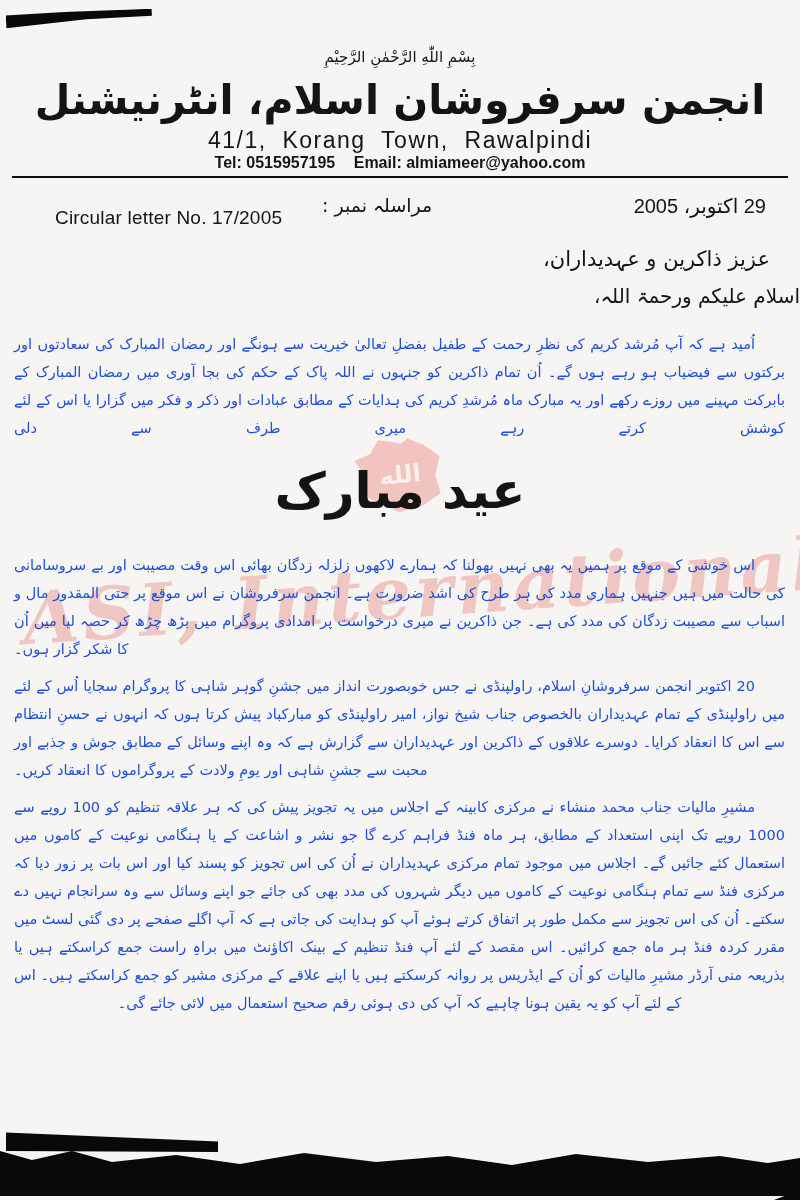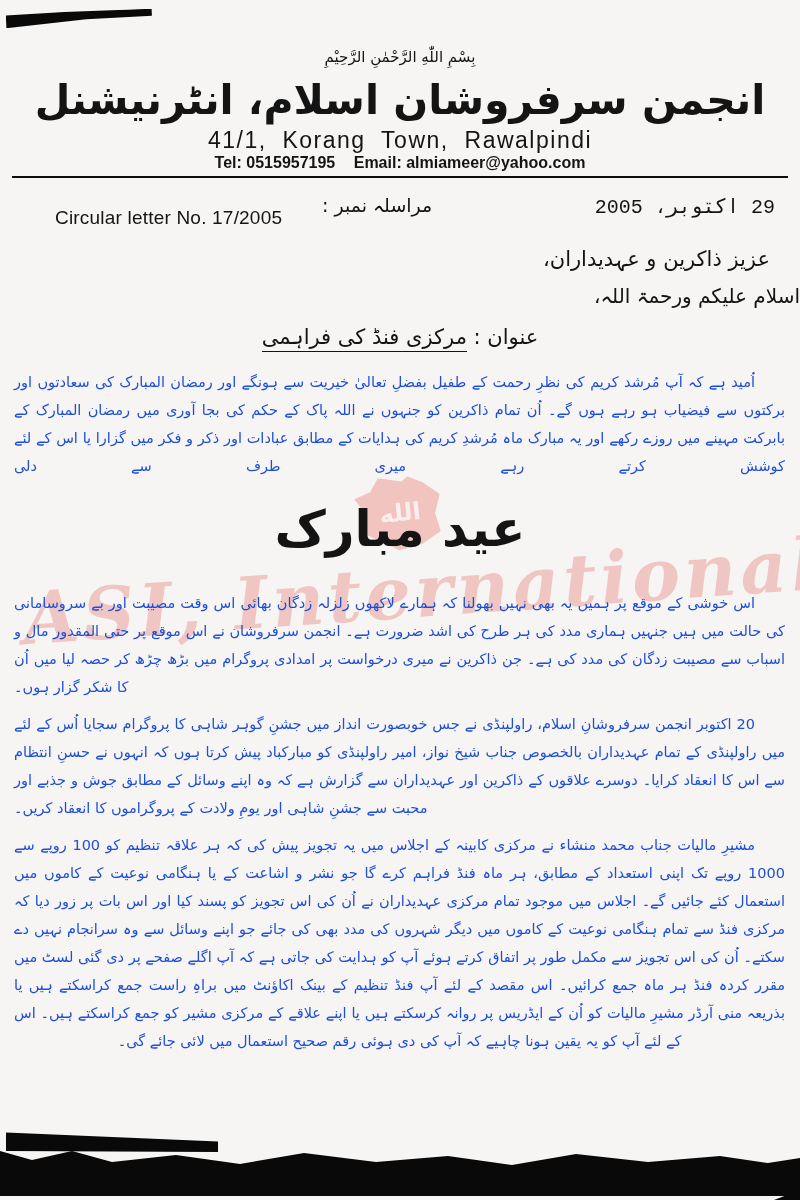--- a/index.html
+++ b/index.html
@@ -53,22 +53,22 @@
   }
   
   .meta-row{position:relative;height:44px;margin-top:12px;}
   .meta-circular{position:absolute;left:55px;top:17px;font-size:19px;letter-spacing:.2px;}
   .meta-label-urdu{
     position:absolute;left:322px;top:4px;
     direction:rtl;font-family:"DejaVu Sans",sans-serif;
     font-size:19px;
   }
   .meta-date{
-    position:absolute;right:25px;top:4px;
-    direction:rtl;font-family:Liberation Mono, monospace;
+    position:absolute;right:34px;top:4px;
+    direction:rtl;font-family:Liberation Sans, sans-serif;
     font-size:20px;
   }
   
   .salutation{direction:rtl;text-align:right;font-family:"DejaVu Sans",sans-serif;margin-top:6px;}
   .salutation .s1{font-size:21px;line-height:38px;padding-right:30px;}
   .salutation .s2{font-size:20px;line-height:36px;}
   .subject{
     margin-top:8px;text-align:center;direction:rtl;
     font-family:"DejaVu Sans",sans-serif;font-size:21px;line-height:30px;
   }
@@ -166,24 +166,20 @@
     <span class="meta-circular">Circular letter No. 17/2005</span>
     <span class="meta-label-urdu">مراسلہ نمبر :</span>
     <span class="meta-date">29 اکتوبر، 2005</span>
   </div>
 
   <div class="salutation">
     <div class="s1">عزیز ذاکرین و عہدیداران،</div>
     <div class="s2">اسلام علیکم ورحمۃ اللہ،</div>
   </div>
 
-  <div class="subject">
-    <span>عنوان :</span>
-    <span class="subject-title">مرکزی فنڈ کی فراہمی</span>
-  </div>
 
   <div class="body-block">
       <div class="para last-justify indent first-para">اُمید ہے کہ آپ مُرشد کریم کی نظرِ رحمت کے طفیل بفضلِ تعالیٰ خیریت سے ہونگے اور رمضان المبارک کی سعادتوں اور برکتوں سے فیضیاب ہو رہے ہوں گے۔ اُن تمام ذاکرین کو جنہوں نے اللہ پاک کے حکم کی بجا آوری میں رمضان المبارک کے بابرکت مہینے میں روزے رکھے اور یہ مبارک ماہ مُرشدِ کریم کی ہدایات کے مطابق عبادات اور ذکر و فکر میں گزارا یا اس کے لئے کوشش کرتے رہے میری طرف سے دلی</div>
     </div>
 
   <div class="eid-block">
     <div class="stamp">
       <span class="stamp-text">الله</span>
     </div>
     <div class="eid-greeting">عید مبارک</div>

